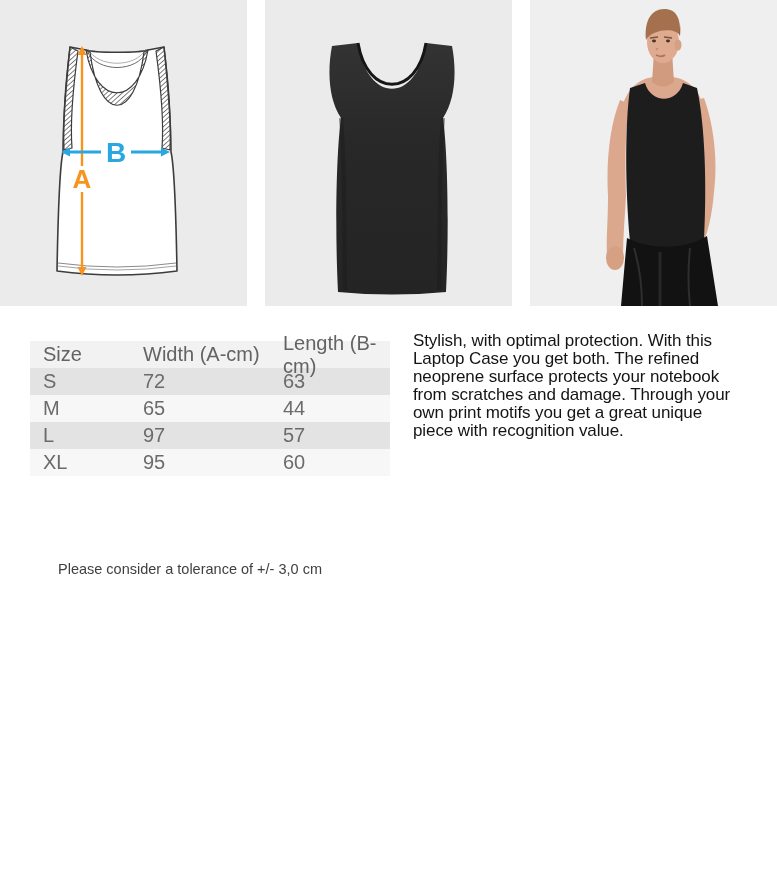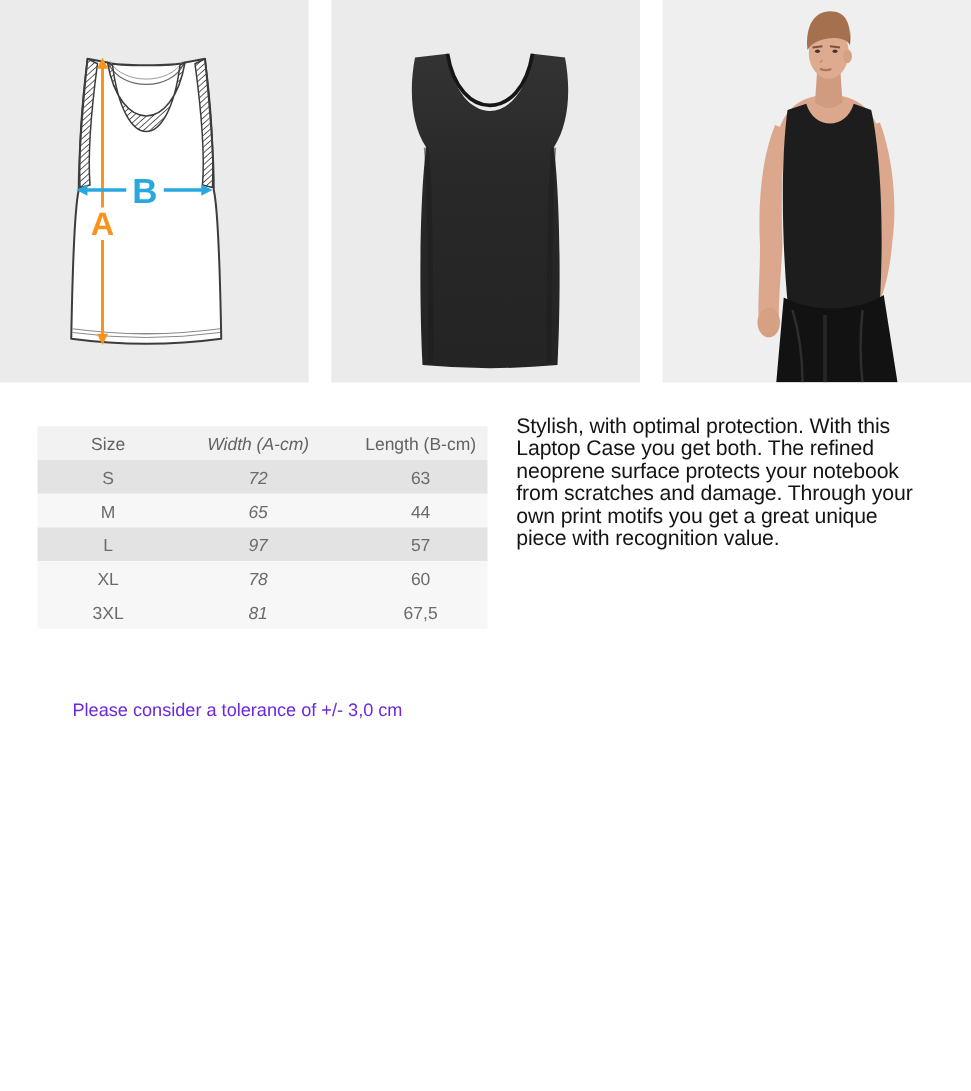--- a/index.html
+++ b/index.html
@@ -6,37 +6,37 @@
   html,body { background:#ffffff; }
   body { font-family:"Liberation Sans", sans-serif; }
   .page { position:relative; width:777px; height:873px; background:#fff; overflow:hidden; }
 
   
   .gallery { position:absolute; left:0; top:0; width:777px; height:306px; display:flex; gap:18px; }
   .panel { width:247px; height:306px; background:#ebebeb; overflow:hidden; flex:none; }
   .panel svg { display:block; width:247px; height:306px; }
 
   
-  .size-table { position:absolute; left:30px; top:341px; width:360px; font-size:14px; color:#6b6b6b;text-align:center; }
+  .size-table { position:absolute; left:30px; top:341px; width:360px; font-size:20px; color:#6b6b6b; }
   .t-row { display:flex; height:27px; align-items:center; }
   .t-row.head { background:#f2f2f2; color:#636363; }
   .t-row.dark { background:#e3e3e3; }
   .t-row.light { background:#f7f7f7; }
   .c1 { width:100px; padding-left:13px; }
-  .c2 { width:140px; padding-left:13px;font-style:italic; }
+  .c2 { width:140px; padding-left:13px; }
   .c3 { width:120px; padding-left:13px; }
 
   
   .description { position:absolute; left:413px; top:332px; width:322px; color:#141414;
                  font-size:17px; line-height:18px; letter-spacing:-0.1px; }
   .description .para { margin-bottom:18px; }
   .spec-line { height:18px; }
 
   
-  .tolerance { position:absolute; left:58px; top:561px; font-size:14.5px; color:#6d28d9; }
+  .tolerance { position:absolute; left:58px; top:561px; font-size:14.5px; color:#404040; }
 </style>
 </head>
 <body>
 
 <div class="page">
 
   <div class="gallery">
 
     <div class="panel">
       <svg viewBox="0 0 247 306">
@@ -169,27 +169,22 @@
       <div class="c2">65</div>
       <div class="c3">44</div>
     </div>
     <div class="t-row dark">
       <div class="c1">L</div>
       <div class="c2">97</div>
       <div class="c3">57</div>
     </div>
     <div class="t-row light">
       <div class="c1">XL</div>
-      <div class="c2">78</div>
+      <div class="c2">95</div>
       <div class="c3">60</div>
-    </div>
-    <div class="t-row light">
-      <div class="c1">3XL</div>
-      <div class="c2">81</div>
-      <div class="c3">67,5</div>
     </div>
   </div>
 
   <div class="description">
     <div class="para">Stylish, with optimal protection. With this Laptop Case you get both. The refined neoprene surface protects your notebook from scratches and damage. Through your own print motifs you get a great unique piece with recognition value.</div>
   </div>
 
   <div class="tolerance">Please consider a tolerance of +/- 3,0 cm</div>
 
 </div>

